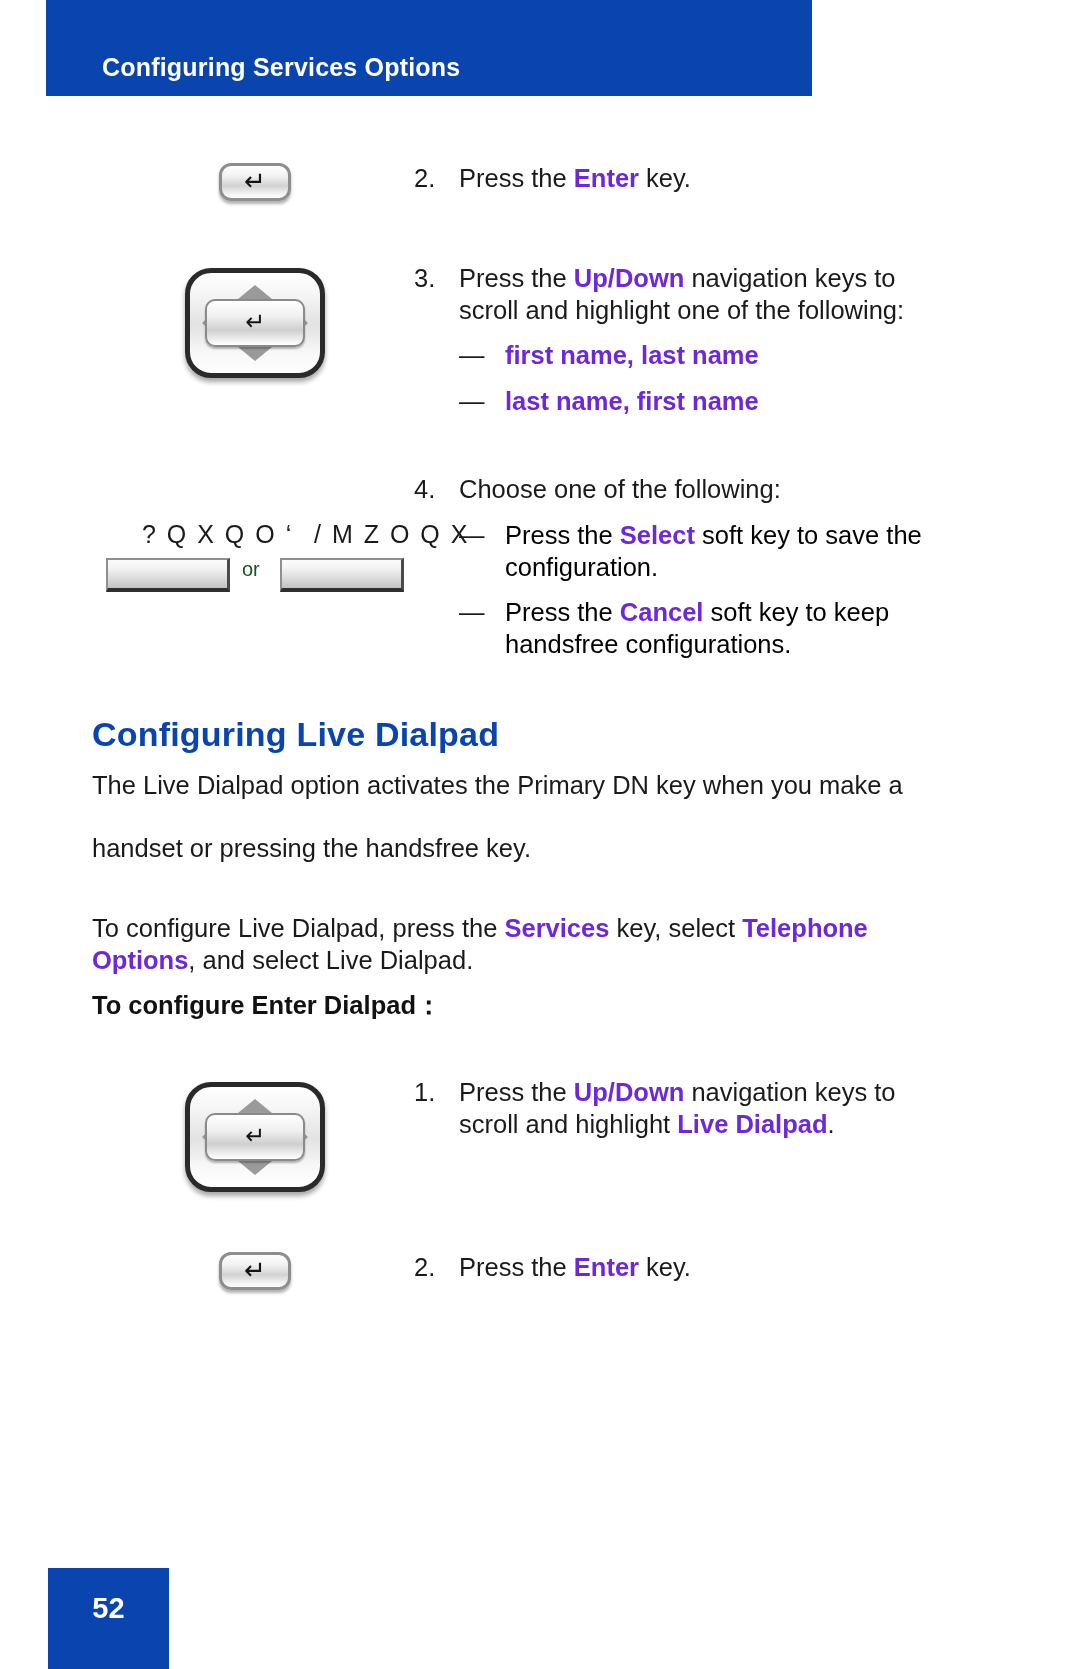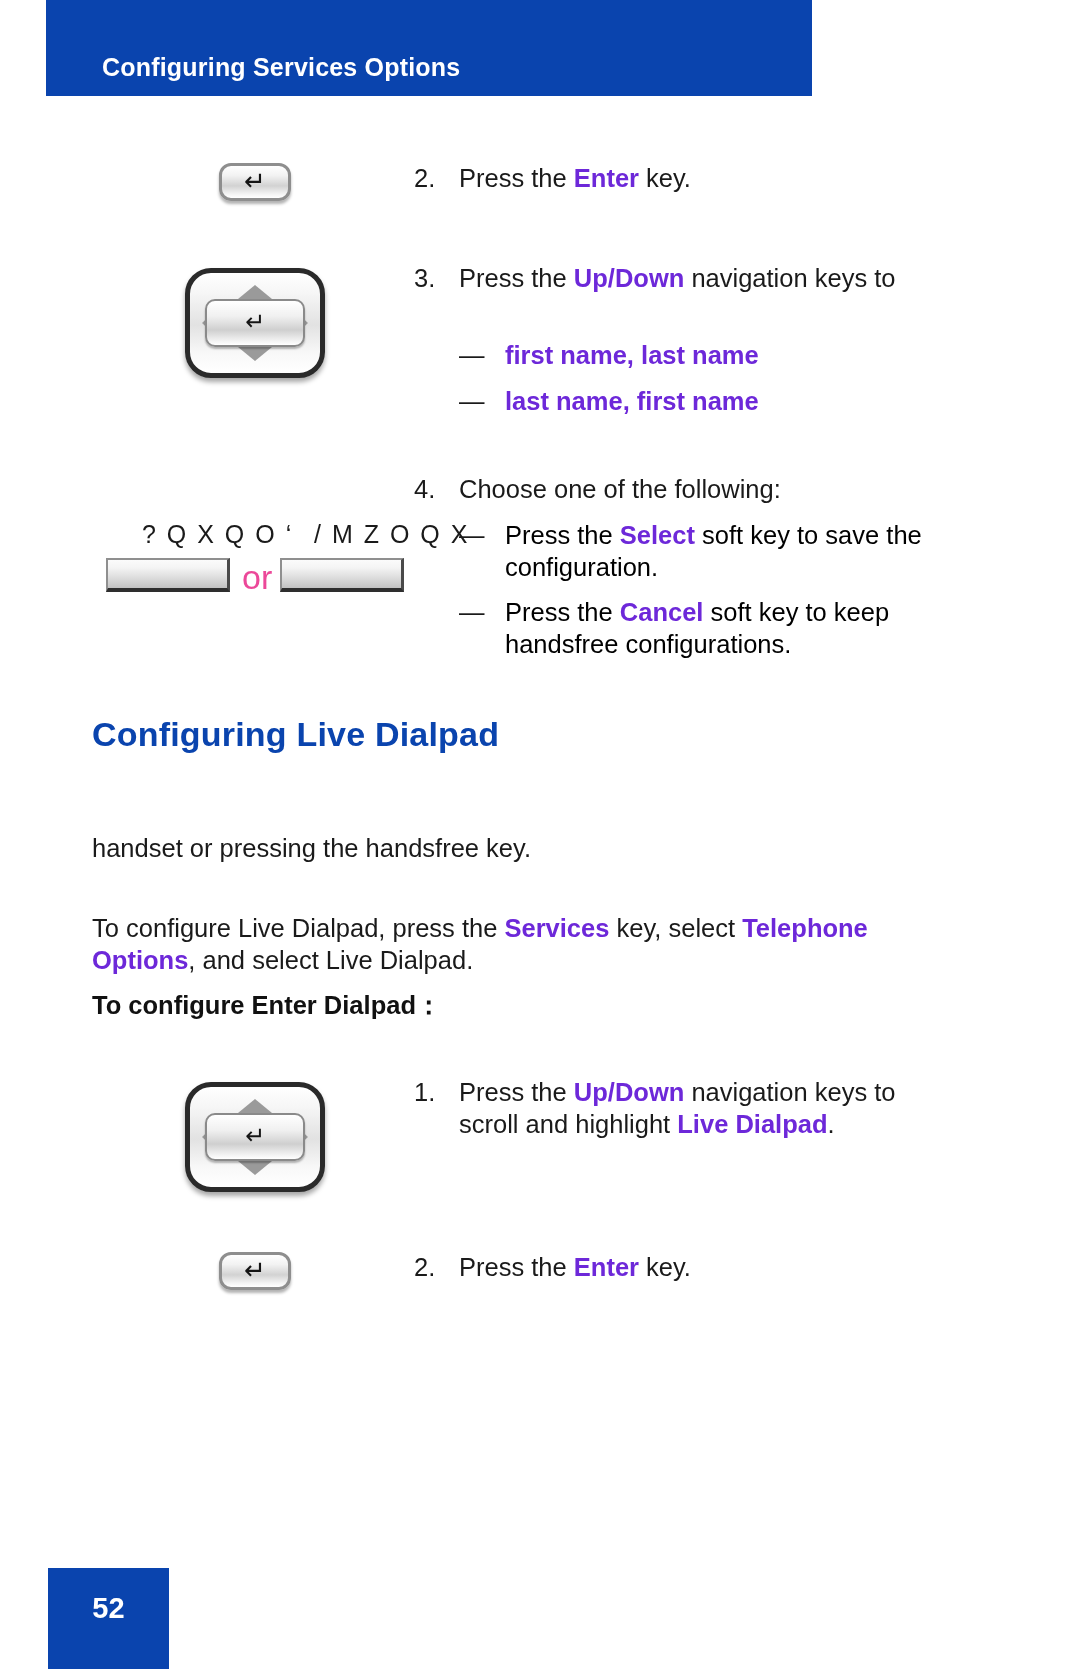--- a/index.html
+++ b/index.html
@@ -168,22 +168,22 @@
   .softkey-label {
     position: absolute;
     font-size: 25px;
     color: #1a1a1a;
     letter-spacing: 2px;
     white-space: nowrap;
     font-family: "Liberation Sans", sans-serif;
   }
   .or-text {
     position: absolute;
-    font-size: 34px;
-    color: #ec4899;
+    font-size: 20px;
+    color: #14532d;
   }
 
   
   .section-heading {
     position: absolute;
     font-size: 34px;
     font-weight: bold;
     color: #0a44ae;
     letter-spacing: 0.2px;
     white-space: nowrap;
@@ -245,20 +245,21 @@
   <div class="nav-arrow nav-left"></div>
   <div class="nav-arrow nav-right"></div>
   <div class="center-key">
     <span class="glyph">↵</span>
   </div>
 </div>
 
 <div class="step-num" style="left:414px; top:263px;">3.</div>
 <div class="step-body" style="left:459px; top:263px; width:520px;">
   <span>Press the </span><span class="blue-bold">Up</span><span class="blue-bold">/</span><span class="blue-bold">Down</span><span> navigation keys to</span><br>
+  <span>scroll and highlight one of the following:</span>
 </div>
 
 <div class="dash-item" style="left:459px; top:340px;">
   <span class="dash-mark" style="left:0; top:0;">—</span>
   <span class="dash-text blue-bold" style="left:46px; top:0; white-space:nowrap;">first name, last name</span>
 </div>
 <div class="dash-item" style="left:459px; top:386px;">
   <span class="dash-mark" style="left:0; top:0;">—</span>
   <span class="dash-text blue-bold" style="left:46px; top:0; white-space:nowrap;">last name, first name</span>
 </div>
@@ -285,21 +286,21 @@
   <span class="dash-mark" style="left:0; top:0;">—</span>
   <span class="dash-text" style="left:46px; top:0; width:460px; display:block;">
     <span>Press the </span><span class="blue-bold">Cancel</span><span> soft key to keep</span><br>
     <span>handsfree configurations.</span>
   </span>
 </div>
 
 <div class="section-heading" style="left:92px; top:715px;">Configuring Live Dialpad</div>
 
 <div class="para" style="left:92px; top:770px; width:880px;">
-  <br>
+  <span>The Live Dialpad option activates the Primary DN key when you make a</span><br>
   <br>
   <span>handset or pressing the handsfree key.</span>
 </div>
 
 <div class="para" style="left:92px; top:893px; width:880px;margin-top:20px;">
   <span>To configure Live Dialpad, press the </span><span class="blue-bold">Services</span><span> key, select </span><span class="blue-bold">Telephone</span><br>
   <span class="blue-bold">Options</span><span>, and select Live Dialpad.</span>
 </div>
 
 <div class="sub-heading" style="left:92px; top:988px;">To configure Enter Dialpad：</div>

